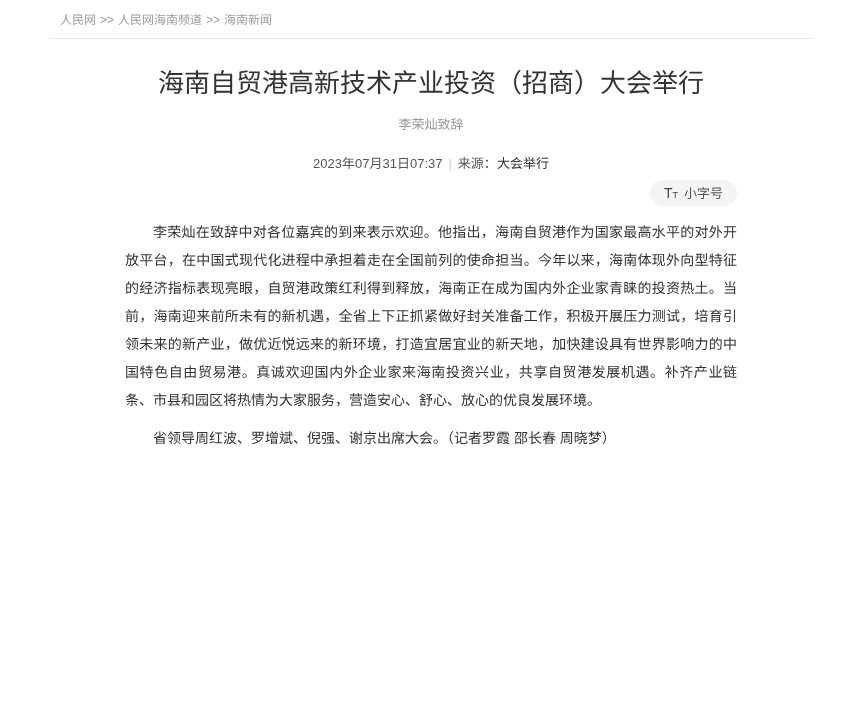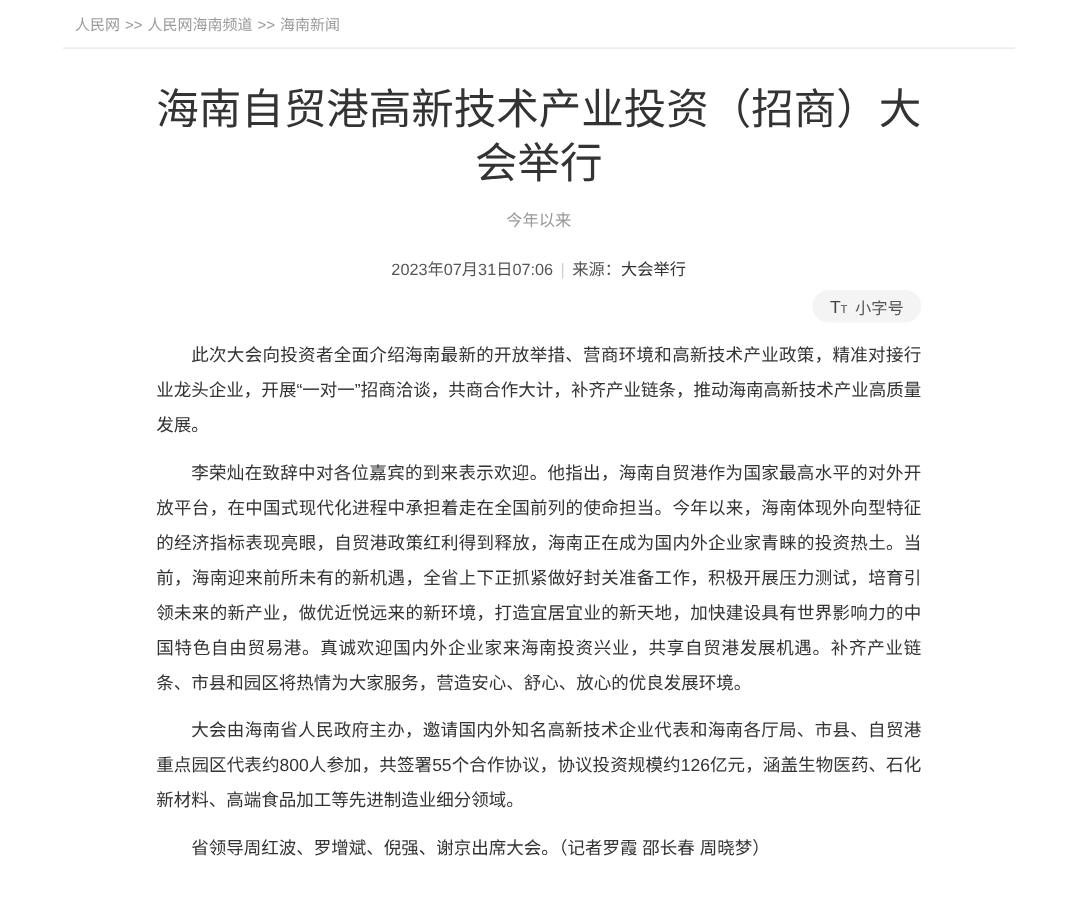--- a/index.html
+++ b/index.html
@@ -30,21 +30,21 @@
     margin: 0 4px;
     color: #9b9b9b;
   }
   
   .article {
     width: 612px;
     margin: 0 auto;
     padding-top: 28px;
   }
   .article-title {
-    font-size: 34px;
+    font-size: 26px;
     font-weight: 400;
     color: #333333;
     text-align: center;
     line-height: 1.25;
   }
   .article-subtitle {
     margin-top: 14px;
     font-size: 13px;
     color: #999999;
     text-align: center;
@@ -103,38 +103,36 @@
 <div class="page">
 
   <nav class="breadcrumb">
     <a>人民网</a><span class="sep">&gt;&gt;</span><a>人民网海南频道</a><span class="sep">&gt;&gt;</span><a>海南新闻</a>
   </nav>
 
   <article class="article">
 
     <h1 class="article-title">海南自贸港高新技术产业投资（招商）大会举行</h1>
 
-    <div class="article-subtitle">今年以来</div>
+    <div class="article-subtitle">李荣灿致辞</div>
 
     <div class="article-meta">
-      <span>2023年07月31日07:06</span><span class="meta-sep">|</span><span>来源：</span><span class="source-name">大会举行</span>
+      <span>2023年07月31日07:37</span><span class="meta-sep">|</span><span>来源：</span><span class="source-name">大会举行</span>
     </div>
 
     <div class="toolbar">
       <button class="font-size-pill">
         <span class="tt-icon">
             <span class="t-big">T</span>
             <span class="t-small">T</span>
           </span>
         <span>小字号</span>
       </button>
     </div>
 
     <div class="content">
-      <p>此次大会向投资者全面介绍海南最新的开放举措、营商环境和高新技术产业政策，精准对接行业龙头企业，开展“一对一”招商洽谈，共商合作大计，补齐产业链条，推动海南高新技术产业高质量发展。</p>
       <p>李荣灿在致辞中对各位嘉宾的到来表示欢迎。他指出，海南自贸港作为国家最高水平的对外开放平台，在中国式现代化进程中承担着走在全国前列的使命担当。今年以来，海南体现外向型特征的经济指标表现亮眼，自贸港政策红利得到释放，海南正在成为国内外企业家青睐的投资热土。当前，海南迎来前所未有的新机遇，全省上下正抓紧做好封关准备工作，积极开展压力测试，培育引领未来的新产业，做优近悦远来的新环境，打造宜居宜业的新天地，加快建设具有世界影响力的中国特色自由贸易港。真诚欢迎国内外企业家来海南投资兴业，共享自贸港发展机遇。补齐产业链条、市县和园区将热情为大家服务，营造安心、舒心、放心的优良发展环境。</p>
-      <p>大会由海南省人民政府主办，邀请国内外知名高新技术企业代表和海南各厅局、市县、自贸港重点园区代表约800人参加，共签署55个合作协议，协议投资规模约126亿元，涵盖生物医药、石化新材料、高端食品加工等先进制造业细分领域。</p>
       <p>省领导周红波、罗增斌、倪强、谢京出席大会。（记者罗霞 邵长春 周晓梦）</p>
     </div>
 
   </article>
 
 </div>
 
 </body></html>

